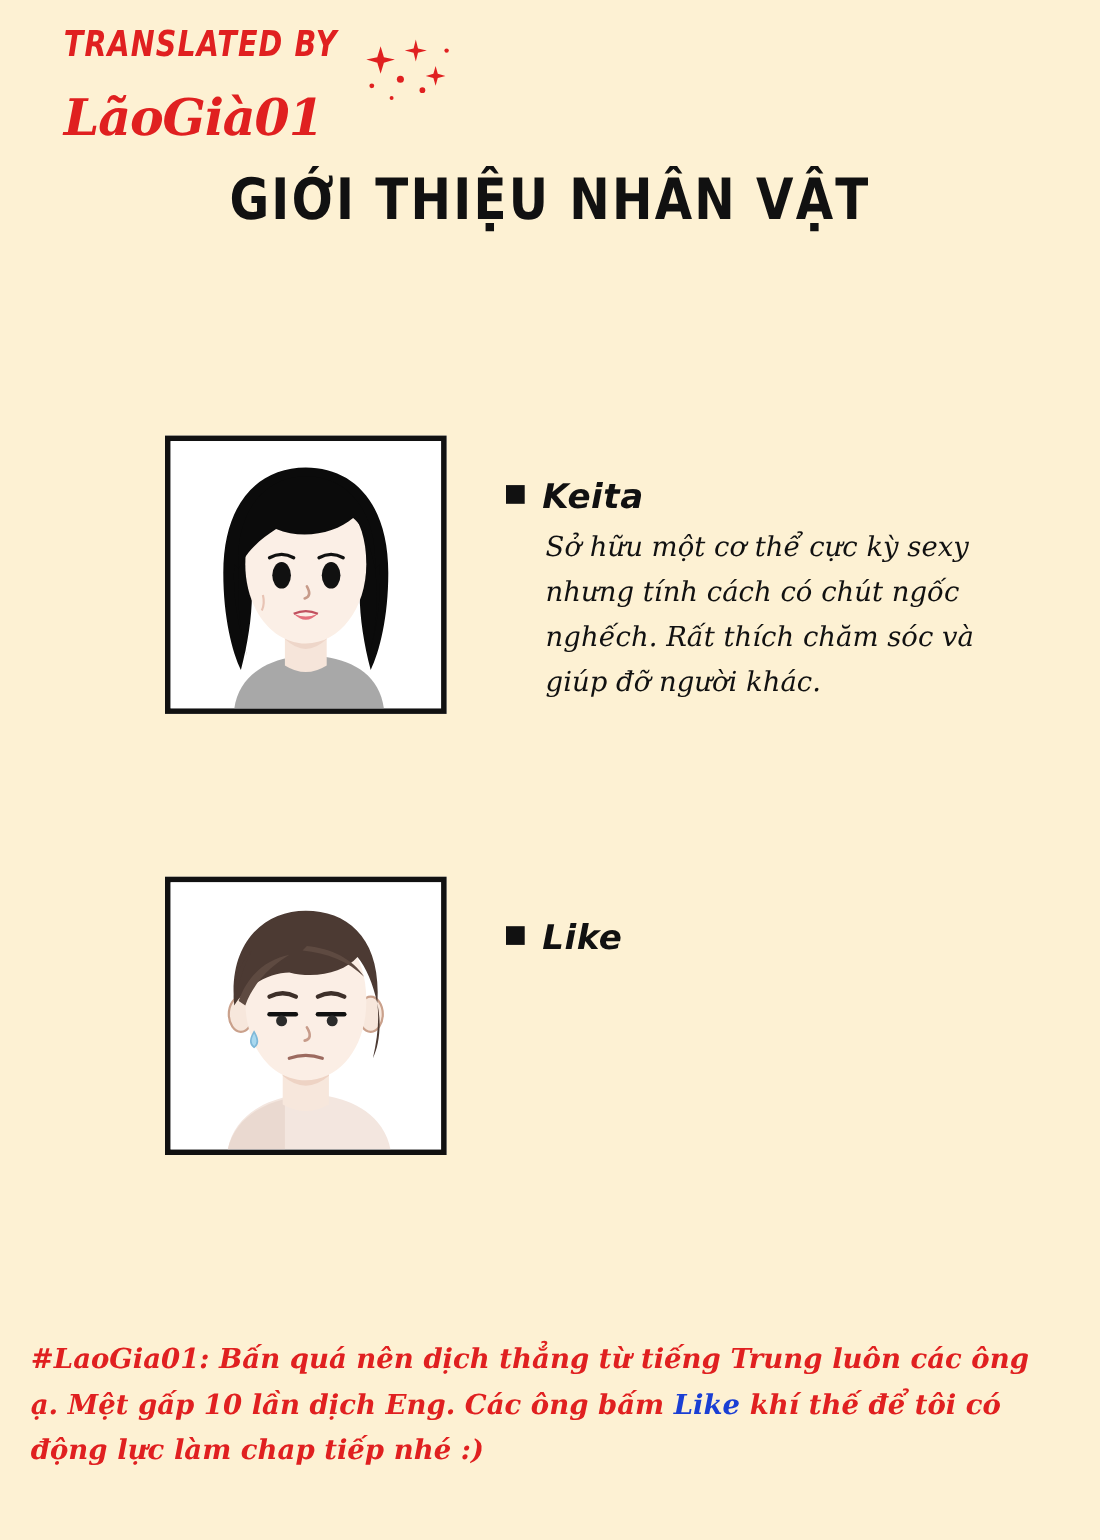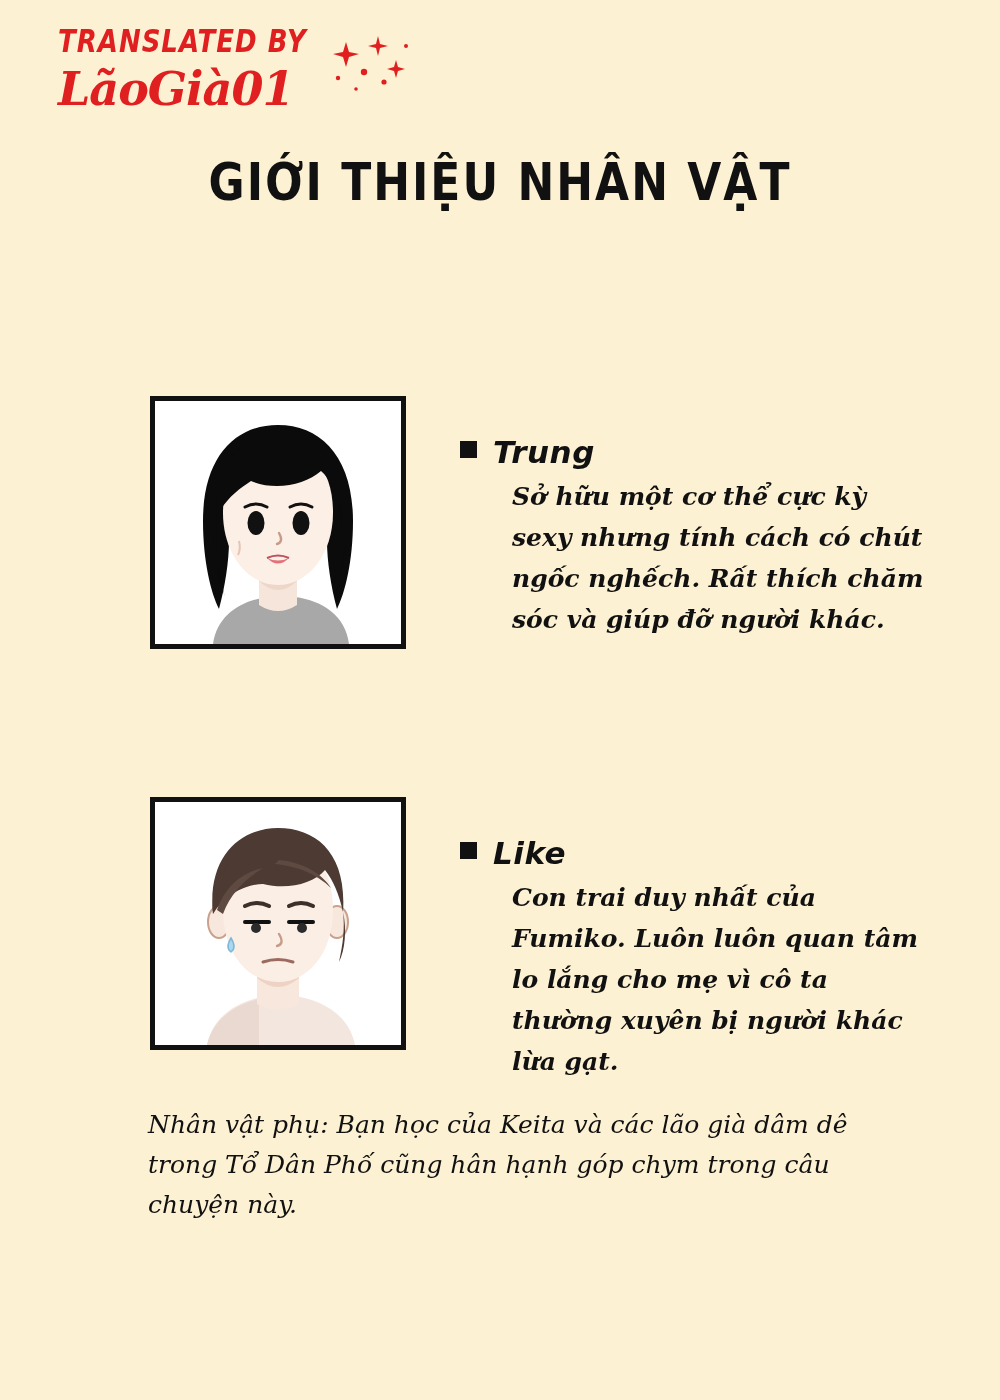--- a/index.html
+++ b/index.html
@@ -37,21 +37,21 @@
     font-size: 26px;
     letter-spacing: 1px;
     color: #e02020;
     transform: scaleY(1.25);
     transform-origin: left top;
     white-space: nowrap;
   }
   .credit-line2 {
     position: absolute;
     left: 0px;
-    top: 40px;
+    top: 58px;
     font-family: "DejaVu Serif", serif;
     font-style: italic;
     font-weight: bold;
     font-size: 46px;
     color: #e02020;
     white-space: nowrap;
     letter-spacing: -1px;
   }
   .sparkles {
     position: absolute;
@@ -117,27 +117,27 @@
     font-family: "DejaVu Sans", sans-serif;
     font-style: italic;
     font-weight: bold;
     font-size: 31px;
     color: #111111;
     letter-spacing: 0.5px;
     vertical-align: middle;
   }
   .char-desc {
     margin-top: 6px;
-    margin-left: 52px;
+    margin-left: 36px;
     font-family: "DejaVu Serif", serif;
     font-style: italic;
     font-size: 25px;
     line-height: 41px;
     color: #111111;
-    font-weight: 700;
+    font-weight: 400;
   }
 
   
   .side-note {
     position: absolute;
     left: 148px;
     top: 1105px;
     width: 760px;
     font-family: "DejaVu Serif", serif;
     font-style: italic;
@@ -236,21 +236,21 @@
         <path d="M124 132 Q129 141 122 143" stroke="#c79b8a" stroke-width="2.4" fill="none" stroke-linecap="round"></path>
 
         <path d="M112 157 Q123 168 134 157 Q123 162 112 157 Z" fill="#e4707c"></path>
         <path d="M112 157 Q123 152 134 157" stroke="#c0515f" stroke-width="2" fill="none"></path>
 
         <path d="M84 140 Q86 148 83 154" stroke="#e8c3b4" stroke-width="2" fill="none"></path>
       </svg>
     </div>
     <div class="char-info">
       <div>
-        <span class="bullet"></span><span class="char-name">Trung</span>
+        <span class="bullet"></span><span class="char-name">Keita</span>
       </div>
       <div class="char-desc">Sở hữu một cơ thể cực kỳ sexy nhưng tính cách có chút ngốc nghếch. Rất thích chăm sóc và giúp đỡ người khác.</div>
     </div>
   </div>
 
   <div class="char char-2">
     <div class="portrait">
       <svg viewBox="0 0 246 243" width="246" height="243">
         <rect x="0" y="0" width="246" height="243" fill="#ffffff"></rect>
 
@@ -283,23 +283,24 @@
 
         <path d="M108 160 Q123 155 138 160" stroke="#9c6a5f" stroke-width="3" fill="none" stroke-linecap="round"></path>
 
         <path d="M76 136 q6 10 0 14 q-6 -4 0 -14 Z" fill="#a9d8ef" stroke="#7fb8d8" stroke-width="1.5"></path>
       </svg>
     </div>
     <div class="char-info">
       <div>
         <span class="bullet"></span><span class="char-name">Like</span>
       </div>
-      <div class="char-desc">Con trai duy nhất của Fumiko. Luôn luôn quan tâm lo lắng cho mẹ vì cô ta thường xuyên bị người khác lừa gạt.</div>
     </div>
   </div>
 
-  <div class="side-note">Nhân vật phụ: Bạn học của Keita và các lão già dâm dê trong Tổ Dân Phố cũng hân hạnh góp chym trong câu chuyện này.</div>
-
+
+  <div class="tl-note">
+    <span>#LaoGia01: Bấn quá nên dịch thẳng từ tiếng Trung luôn các ông ạ. Mệt gấp 10 lần dịch Eng. Các ông bấm </span><span class="like">Like</span><span> khí thế để tôi có động lực làm chap tiếp nhé :)</span>
+  </div>
 
   <div class="footer">
   </div>
 
 </div>
 
 </body></html>

